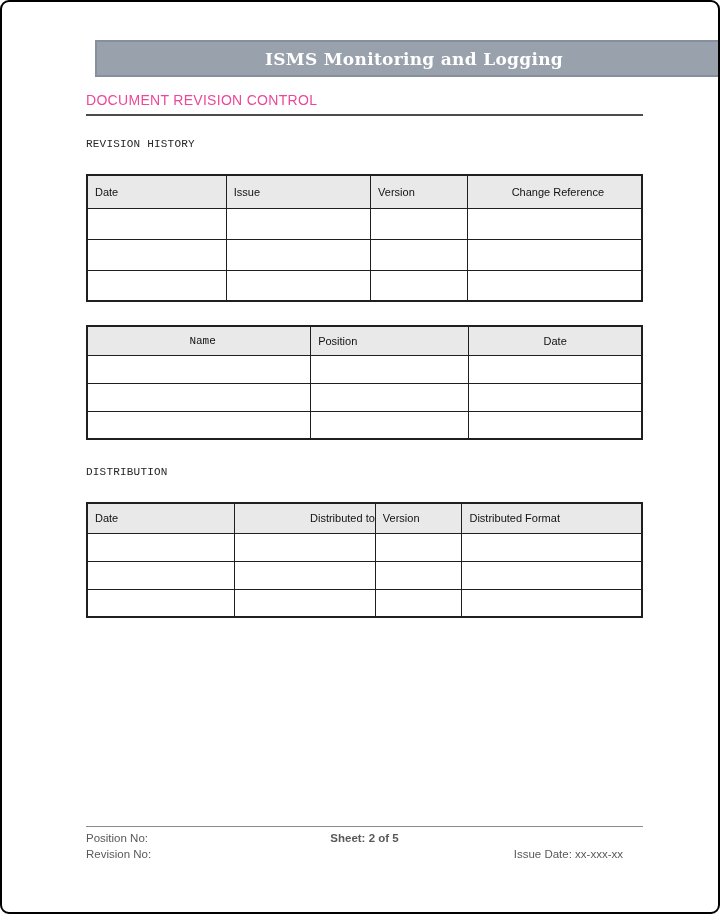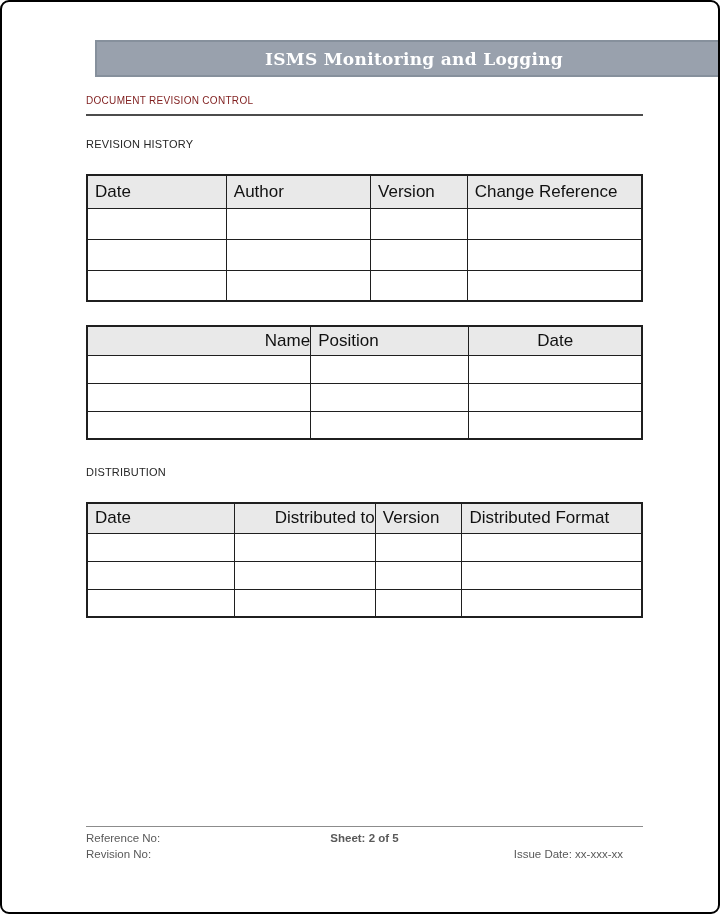--- a/index.html
+++ b/index.html
@@ -40,53 +40,54 @@
     color:#ffffff;
     letter-spacing:.3px;
   }
   .content{
     position:absolute;
     left:84px;top:90px;
     width:557px;
   }
   .page-heading{
     margin:0;
-    font-size:10px;
+    font-size:14px;
     font-weight:400;
     letter-spacing:.3px;
-    color:#7f1d1d;
+    color:#ec4899;
     line-height:17px;
     padding-bottom:5px;
     border-bottom:2px solid #4c4c4c;
   }
   .section-label{
     font-size:11px;
     color:#262626;
     letter-spacing:.2px;
     line-height:13px;
+    font-family:Liberation Mono, monospace;
   }
   .sec-revision-history .section-label{margin-top:22px;}
   .sec-reviewers .section-label{margin-top:43px;}
   .sec-distribution .section-label{margin-top:26px;}
   .doc-table{
     margin-top:23px;
     width:100%;
     border-collapse:collapse;
     border:2px solid var(--table-border);
     table-layout:fixed;
   }
   .doc-table th,.doc-table td{
     border:1.5px solid var(--table-border);
     padding:0 0 0 7px;
     box-sizing:border-box;
   }
   .doc-table th{
     background:var(--header-cell-bg);
     font-weight:400;
-    font-size:17px;
+    font-size:11px;
     color:#111;
     vertical-align:middle;
   }
   .doc-table td{background:#fff;}
   .tbl-revision-history th{height:33px;}
   .tbl-revision-history td{height:31px;}
   .tbl-reviewers th{height:29px;}
   .tbl-reviewers td{height:28px;}
   .tbl-distribution th{height:30px;}
   .tbl-distribution td{height:28px;}
@@ -126,23 +127,23 @@
           <table class="doc-table tbl-revision-history">
             <colgroup>
               <col style="width: 25.1%;">
               <col style="width: 26%;">
               <col style="width: 17.4%;">
               <col style="width: 31.5%;">
             </colgroup>
             <thead>
               <tr>
                 <th style="text-align: left;">Date</th>
-                <th style="text-align: left;">Author</th>
+                <th style="text-align: left;">Issue</th>
                 <th style="text-align: left;">Version</th>
-                <th style="text-align: left;">Change Reference</th>
+                <th style="text-align: center;">Change Reference</th>
               </tr>
             </thead>
             <tbody>
               <tr>
                 <td></td>
                 <td></td>
                 <td></td>
                 <td></td>
               </tr>
               <tr>
@@ -162,21 +163,21 @@
         </section>
         <section class="doc-section sec-reviewers">
           <table class="doc-table tbl-reviewers">
             <colgroup>
               <col style="width: 40.3%;">
               <col style="width: 28.5%;">
               <col style="width: 31.2%;">
             </colgroup>
             <thead>
               <tr>
-                <th style="text-align: right;">Name</th>
+                <th style="text-align: center; font-family: Liberation Mono, monospace;">Name</th>
                 <th style="text-align: left;">Position</th>
                 <th style="text-align: center; padding-left: 0px;">Date</th>
               </tr>
             </thead>
             <tbody>
               <tr>
                 <td></td>
                 <td></td>
                 <td></td>
               </tr>
@@ -231,21 +232,21 @@
               </tr>
             </tbody>
           </table>
         </section>
       </div>
   </div>
 
   <div class="footer">
     <div class="footer-rule"></div>
     <div class="footer-grid">
-      <span>Reference No:</span>
+      <span>Position No:</span>
       <span class="f-center">Sheet: 2 of 5</span>
       <span></span>
       <span>Revision No:</span>
       <span></span>
       <span class="f-right">Issue Date: xx-xxx-xx</span>
     </div>
   </div>
 
 </div>
 

